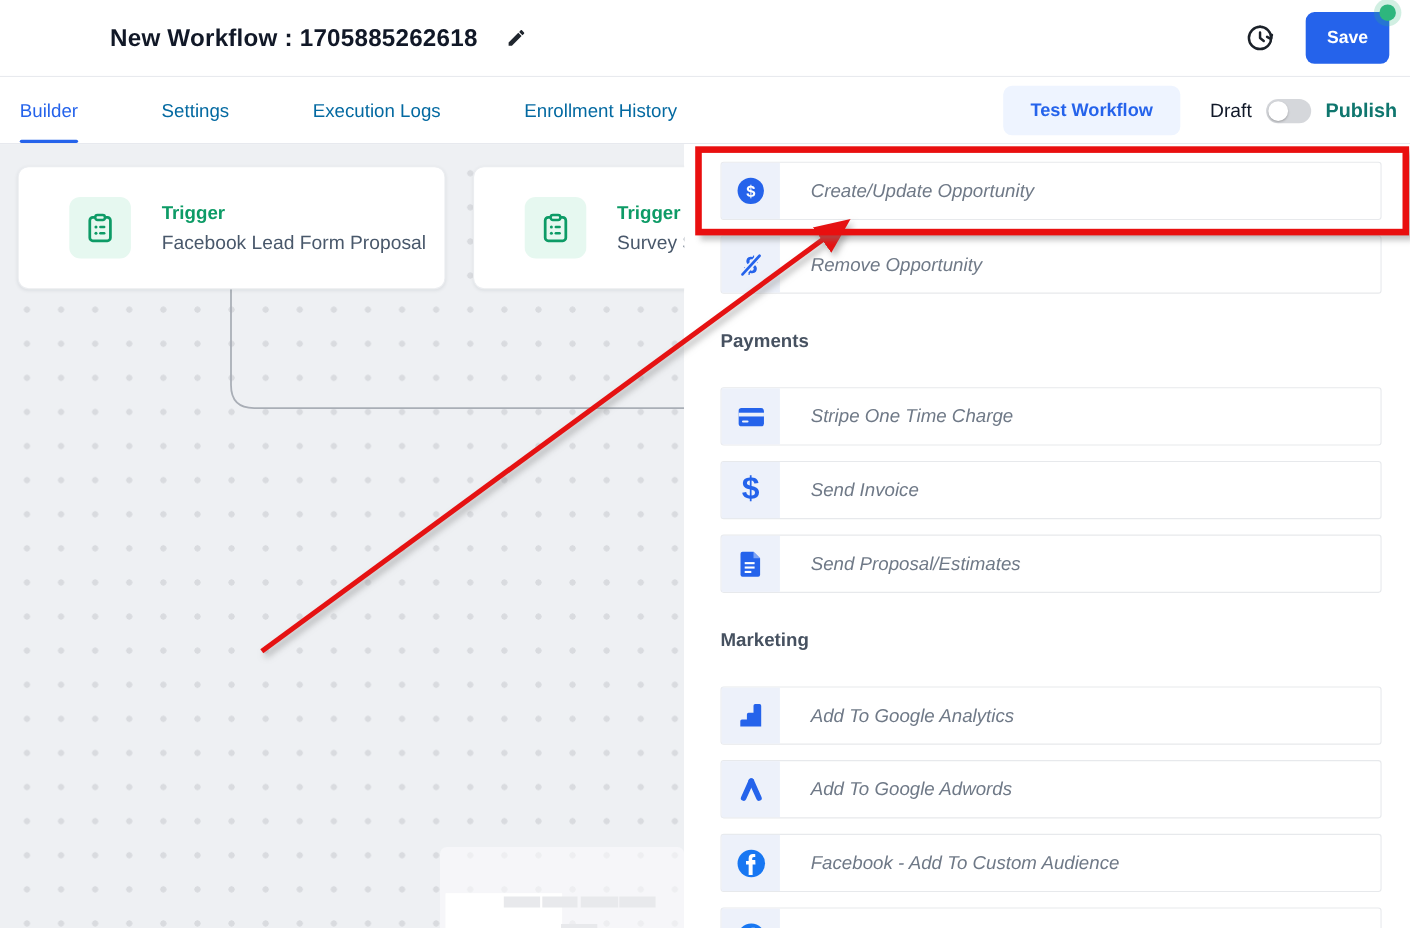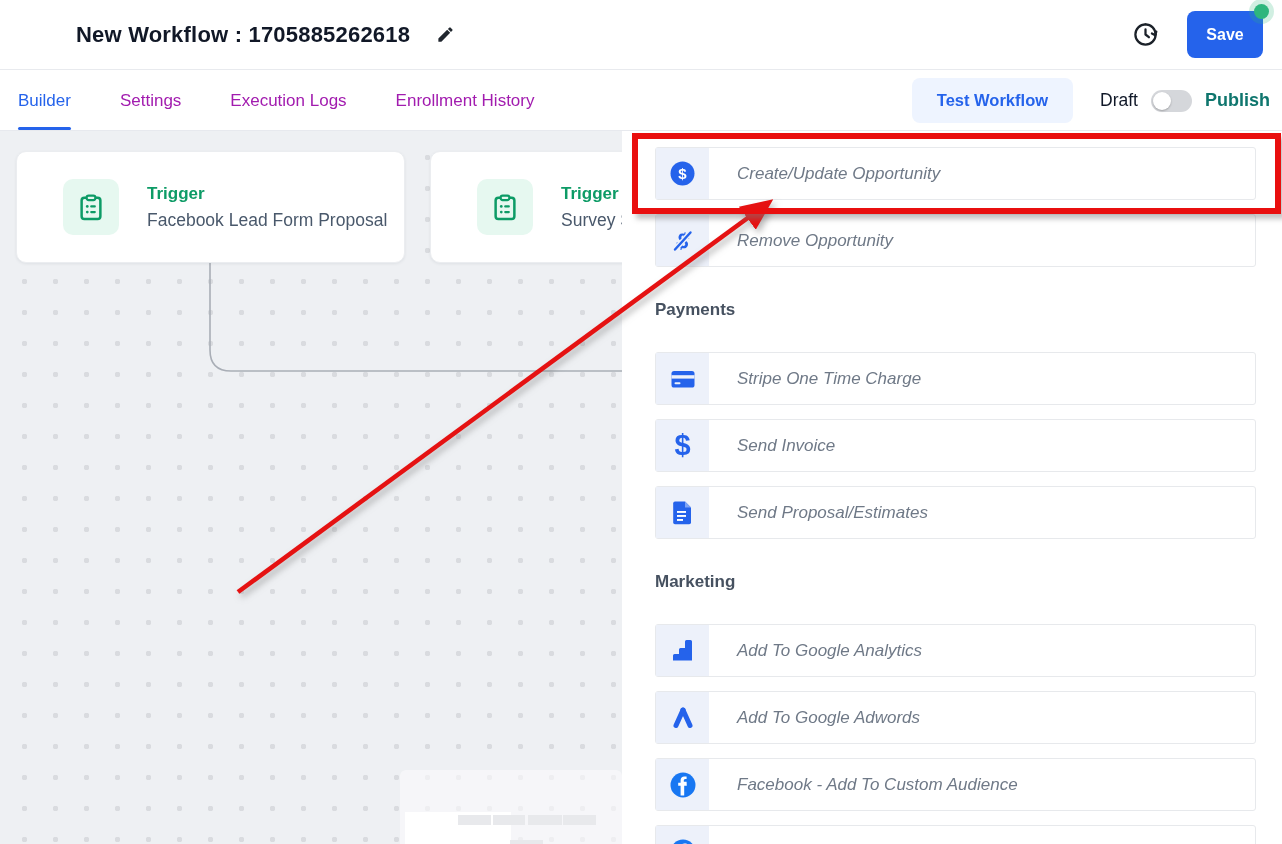--- a/index.html
+++ b/index.html
@@ -5,43 +5,43 @@
   * { margin:0; padding:0; box-sizing:border-box; }
   html,body { width:1282px; height:844px; }
   body {
     font-family:"Liberation Sans", sans-serif;
     position:relative; overflow:hidden; background:#fff; color:#1f2937;
   }
   
   .header {
     position:absolute; left:0; top:0; width:1282px; height:70px;
     background:#fff; border-bottom:1px solid #e8eaee;
-    display:flex; align-items:center; padding-left:76px; padding-right:19px;
+    display:flex; align-items:center; padding-left:100px; padding-right:19px;
   }
   .wf-title { font-size:22px; font-weight:700; color:#111827; letter-spacing:.2px; }
   .pencil-btn { margin-left:26px; cursor:pointer; display:flex; align-items:center; }
   .header-right { margin-left:auto; display:flex; align-items:center; gap:28px; }
   .history-btn { cursor:pointer; display:flex; align-items:center; }
   .save-btn {
     position:relative; width:76px; height:47px; background:#2563eb; color:#fff;
     font-size:16px; font-weight:700; border:none; border-radius:8px; cursor:pointer;
     font-family:"Liberation Sans", sans-serif;
   }
   .save-dot {
     position:absolute; right:-6px; top:-7px; width:15px; height:15px; border-radius:50%;
     background:#2eb67d; box-shadow:0 0 0 5px rgba(46,182,125,.22);
   }
   
   .tabbar {
     position:absolute; left:0; top:71px; width:1282px; height:60px; background:#fff;
     border-bottom:1px solid #e7e9ee; display:flex; align-items:center;
     padding-left:18px; padding-right:12px;
   }
-  .tabs { display:flex; gap:49px; height:100%; align-items:flex-end; }
-  .tab { font-size:17px; color:#a21caf; cursor:pointer; height:100%; display:flex; align-items:center; position:relative; }
+  .tabs { display:flex; gap:76px; height:100%; align-items:flex-end; }
+  .tab { font-size:17px; color:#0369a1; cursor:pointer; height:100%; display:flex; align-items:center; position:relative; }
   .tab.active { color:#2563eb; }
   .tab.active::after { content:""; position:absolute; left:0; right:0; bottom:0; height:3px; background:#2563eb; border-radius:2px; }
   .tabbar-right { margin-left:auto; display:flex; align-items:center; }
   .test-workflow-btn {
     background:#eef4ff; color:#2563eb; font-weight:700; font-size:16.5px;
     border:none; border-radius:8px; height:45px; padding:0 25px; cursor:pointer;
     font-family:"Liberation Sans", sans-serif;
   }
   .draft-label { margin-left:27px; font-size:17.5px; color:#101828; font-weight:500; }
   .toggle { margin:0 13px; width:41px; height:22px; background:#d5d7db; border-radius:11px; position:relative; cursor:pointer; }

